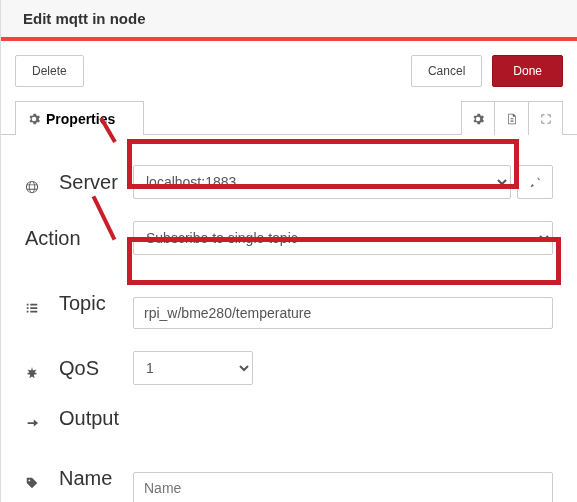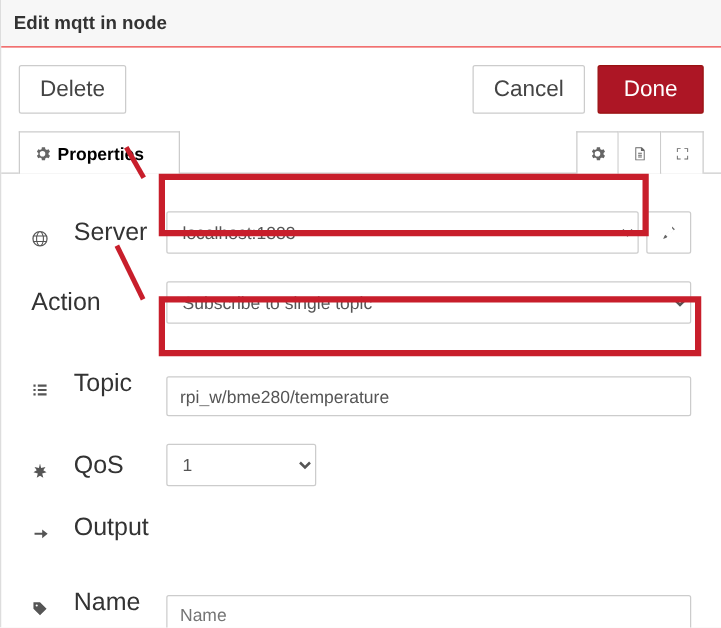--- a/index.html
+++ b/index.html
@@ -1,21 +1,21 @@
 <!DOCTYPE html>
 <html><head>
 <meta charset="utf-8">
 <style>
 * { box-sizing: border-box; margin: 0; padding: 0; }
 body { font-family: Arial, sans-serif; font-size: 14px; background: #f3f3f3; width: 577px; height: 502px; overflow: hidden; position: relative; }
 .panel { background: #fff; border-left: 1px solid #ddd; height: 100%; }
-.header { padding: 10px 10px; background: #f7f7f7; border-bottom: 1px solid #ef4444; }
+.header { padding: 10px 22px; background: #f7f7f7; border-bottom: 4px solid #ef4444; }
 .header h2 { font-size: 15px; font-weight: bold; color: #333; }
 .button-row { padding: 14px; display: flex; justify-content: space-between; }
-.btn { padding: 8px 16px; border: 1px solid #ccc; background: #fff; font-size: 18px; cursor: pointer; border-radius: 2px; color: #444; }
+.btn { padding: 8px 16px; border: 1px solid #ccc; background: #fff; font-size: 12px; cursor: pointer; border-radius: 2px; color: #444; }
 .btn-done { background: #ad1625; color: #fff; border-color: #911; font-weight: normal; padding: 8px 20px; }
 .tabs { display: flex; border-bottom: 1px solid #ccc; padding: 0 14px; position: relative; }
 .tab { padding: 8px 28px 8px 12px; border: 1px solid #ccc; border-bottom: none; background: #fff; margin-bottom: -1px; font-weight: bold; font-size: 14px; display: flex; align-items: center; gap: 6px; }
 .tab.active { background: #fff; }
 .tab-icons { margin-left: auto; display: flex; gap: 0; }
 .tab-icon-btn { width: 34px; height: 34px; border: 1px solid #ccc; border-bottom: none; background: #fff; display: flex; align-items: center; justify-content: center; cursor: pointer; margin-bottom: -1px; }
 .tab-icon-btn + .tab-icon-btn { border-left: none; }
 .form { padding: 30px 24px 20px 24px; }
 .form-row { display: flex; align-items: center; margin-bottom: 22px; }
 .form-label { width: 108px; flex-shrink: 0; color: #333; font-size: 20px; display: flex; align-items: flex-end; gap: 20px; }

